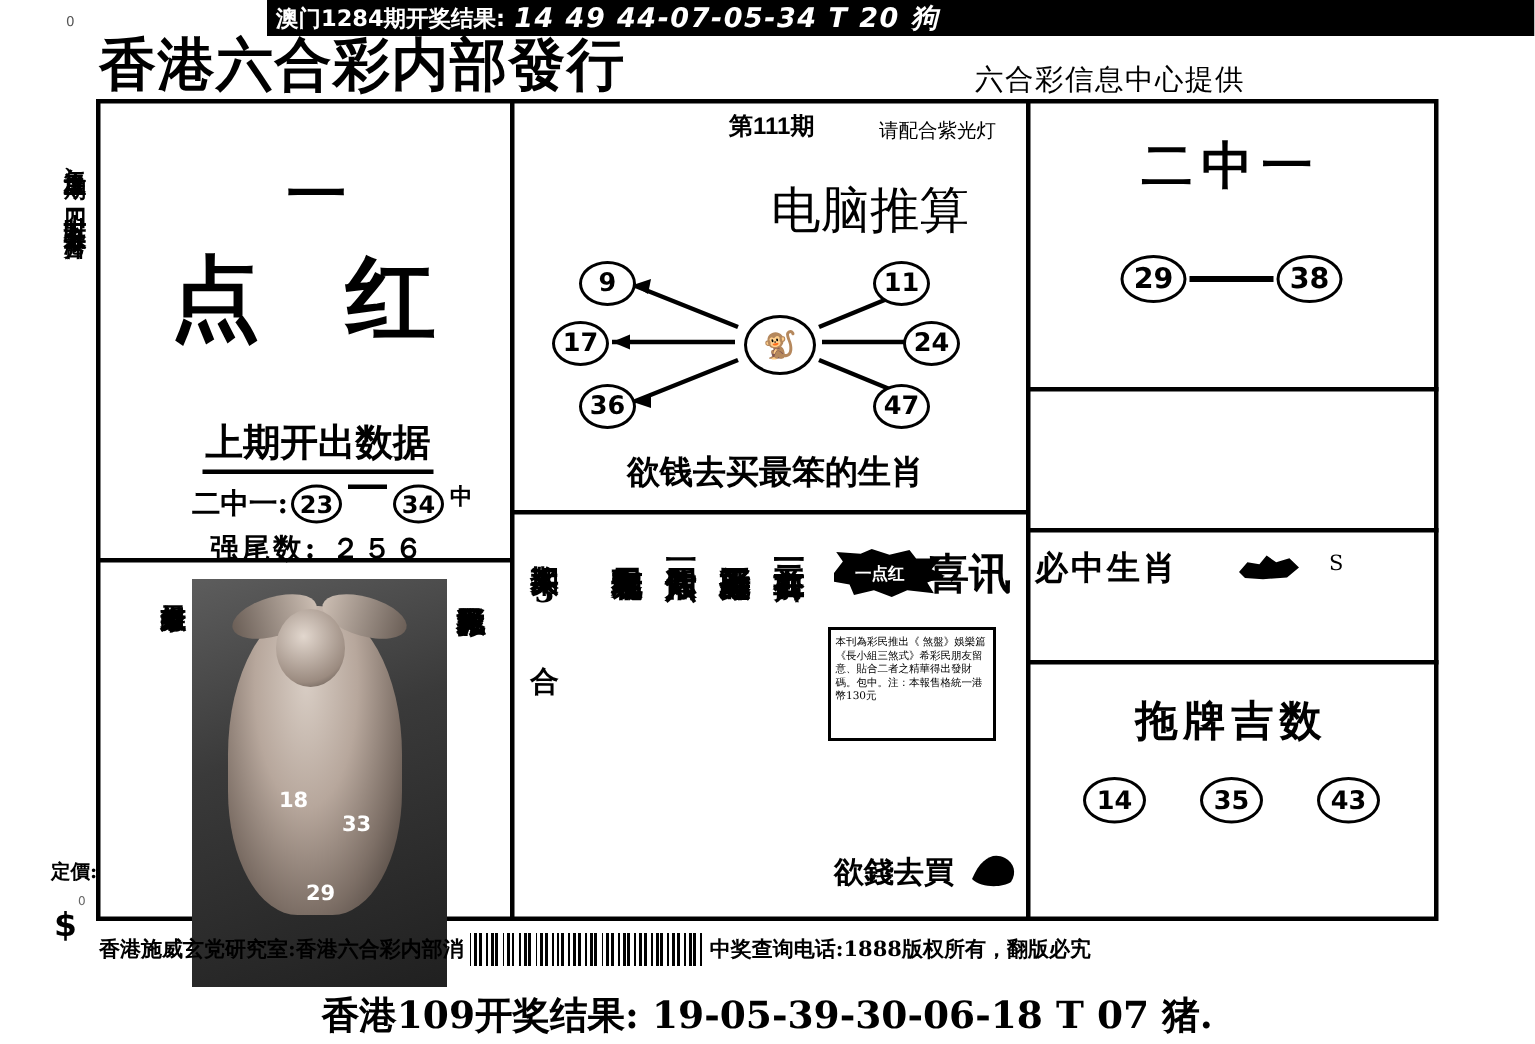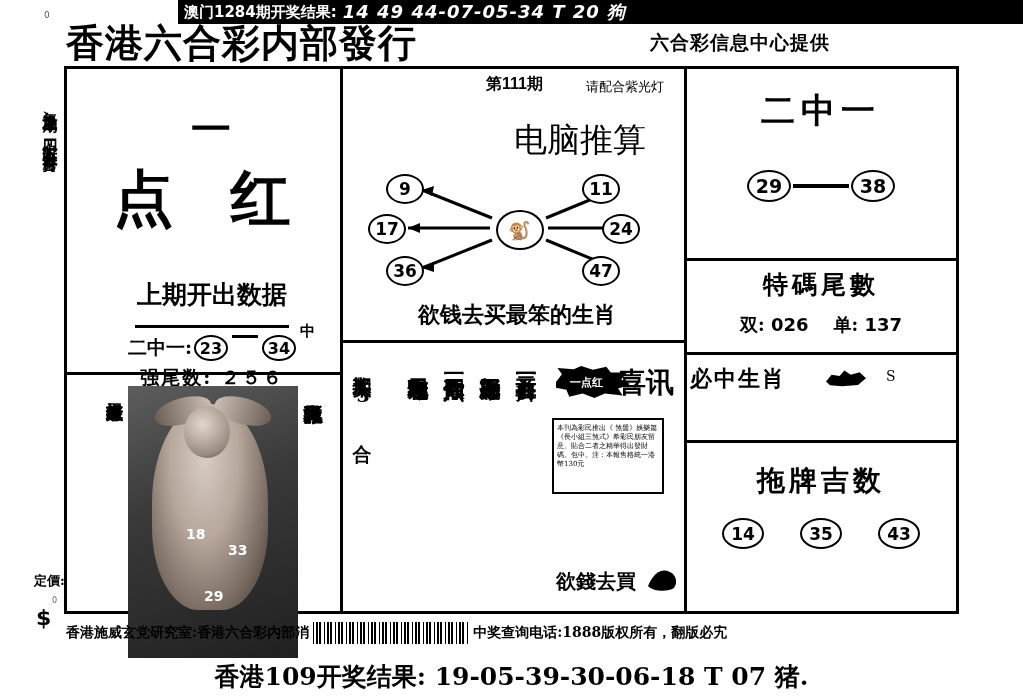--- a/index.html
+++ b/index.html
@@ -11,21 +11,21 @@
           display:flex;align-items:center;padding-left:6px;box-sizing:border-box;}
   .topbar .t1{font-size:15px;font-weight:bold;letter-spacing:0px;}
   .topbar .t2{font-size:18px;font-weight:bold;letter-spacing:1px;margin-left:6px;font-style:italic;}
 
   .cornerzero{position:absolute;left:44px;top:10px;font-size:9px;color:#555;}
 
   
   .masthead{position:absolute;left:66px;top:22px;width:592px;height:42px;}
   .masthead .title{font-family:"DejaVu Serif","Liberation Serif",serif;font-weight:bold;font-size:38px;
         line-height:42px;letter-spacing:1px;white-space:nowrap;}
-  .sub-right{position:absolute;left:650px;top:30px;width:300px;font-size:19px;font-weight:bold;
+  .sub-right{position:absolute;left:650px;top:40px;width:300px;font-size:19px;font-weight:normal;
         font-family:"DejaVu Serif","Liberation Serif",serif;letter-spacing:1px;}
 
   
   .frame{position:absolute;left:64px;top:66px;width:895px;height:548px;border:3px solid #000;box-sizing:border-box;}
 
   
   .vline{position:absolute;background:#000;width:3px;}
   .hline{position:absolute;background:#000;height:3px;}
 
   
@@ -35,21 +35,21 @@
   .dollar{position:absolute;left:36px;top:605px;font-size:22px;font-weight:bold;}
   .priceTag{position:absolute;left:34px;top:572px;font-size:13px;font-family:"DejaVu Serif",serif;font-weight:bold;}
   .tinyzero{position:absolute;left:52px;top:596px;font-size:8px;color:#666;}
 
   .ydh{position:absolute;left:96px;top:96px;width:230px;height:170px;text-align:center;}
   .ydh .yi{font-family:"DejaVu Serif","Liberation Serif",serif;font-size:40px;font-weight:bold;margin-top:6px;}
   .ydh .dh{font-family:"DejaVu Serif","Liberation Serif",serif;font-size:60px;font-weight:bold;letter-spacing:18px;margin-top:2px;}
 
   .lastdata{position:absolute;left:96px;top:278px;width:232px;text-align:center;
         font-family:"DejaVu Serif","Liberation Serif",serif;font-weight:bold;}
-  .lastdata .hd{font-size:25px;border-bottom:3px solid #000;display:inline-block;padding:0 2px 14px;}
+  .lastdata .hd{font-size:25px;border-bottom:3px solid #000;display:inline-block;padding:0 2px 2px;}
   .lastdata .row{font-size:19px;margin-top:7px;display:flex;justify-content:center;gap:2px;}
   .lastdata .row2{font-size:19px;margin-top:4px;letter-spacing:2px;}
   .zhong{position:absolute;left:300px;top:322px;font-size:15px;font-weight:bold;font-family:"DejaVu Serif",serif;}
 
   .circ{display:inline-flex;align-items:center;justify-content:center;border:2px solid #000;border-radius:50%;
         font-family:"DejaVu Sans","Liberation Sans",sans-serif;font-weight:bold;background:#fff;}
   .c26{width:30px;height:22px;font-size:16px;}
   .dash{display:inline-block;width:26px;height:3px;background:#000;margin:0 2px;}
 
   .photo{position:absolute;left:128px;top:386px;width:170px;height:272px;
@@ -251,30 +251,20 @@
 
   <div class="r1">
     <div class="t">二中一</div>
     <div class="pair">
       <span class="circ c38">29</span>
       <span class="dashlong"></span>
       <span class="circ c38">38</span>
     </div>
   </div>
 
-  <div class="r2">
-    <div class="t">特碼尾數</div>
-    <div class="vals">
-      <span class="lbl">双:</span>
-      <span>026</span>
-      &nbsp;&nbsp;
-      <span class="lbl">单:</span>
-      <span>137</span>
-    </div>
-  </div>
 
   <div class="r3">
     <span class="t">必中生肖</span>
     <span class="animal"></span>
     <span class="sq">S</span>
   </div>
 
   <div class="r4">
     <div class="t">拖牌吉数</div>
     <div class="three">

